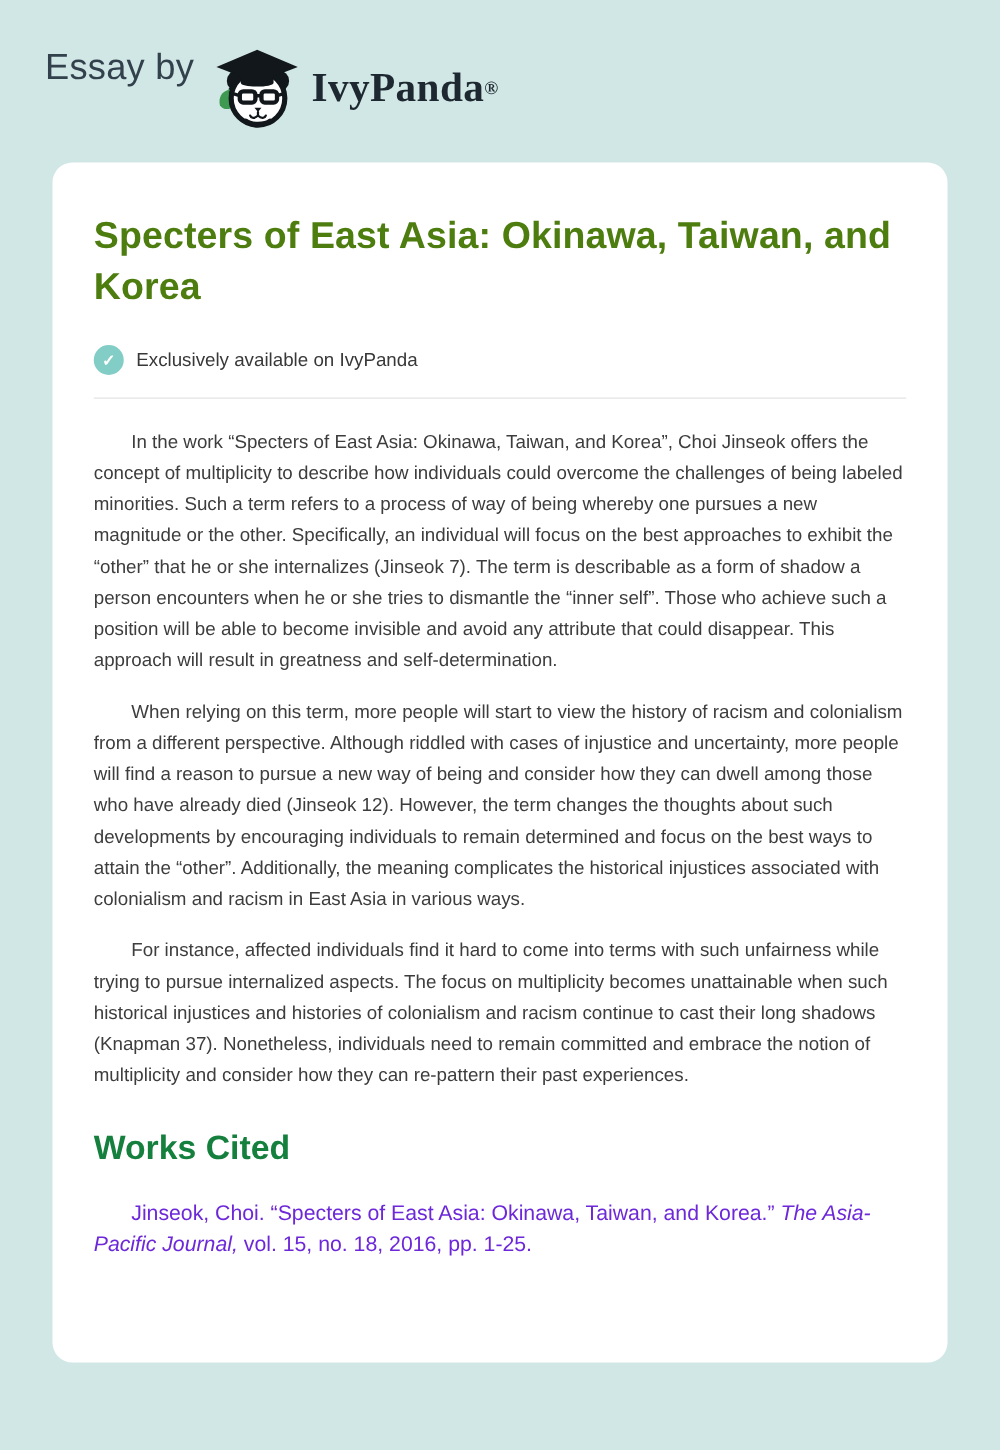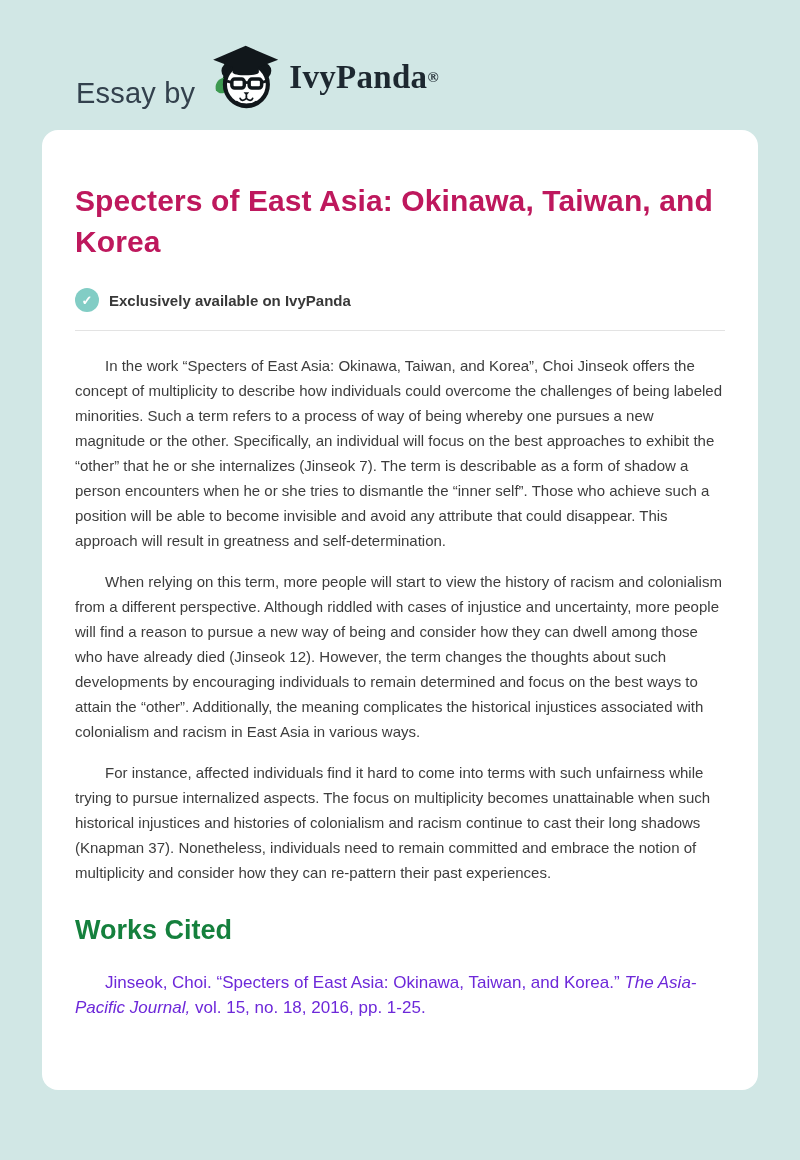--- a/index.html
+++ b/index.html
@@ -7,22 +7,22 @@
   body {
     width: 800px;
     height: 1160px;
     background: #d1e7e5;
     font-family: "Liberation Sans", sans-serif;
     -webkit-font-smoothing: antialiased;
   }
   
   .site-header {
     display: flex;
-    align-items: flex-end;
-    padding: 38px 0 0 76px;
+    align-items: flex-start;
+    padding: 38px 0 0 36px;
     height: 110px;
   }
   .essay-by {
     font-size: 29px;
     color: #33414d;
     letter-spacing: 0.2px;
     margin-right: 14px;
   }
   .brand-link {
     display: flex;
@@ -48,25 +48,25 @@
   }
   
   .card {
     margin: 20px 42px 48px 42px;
     background: #ffffff;
     border-radius: 16px;
     padding: 34px 33px 54px 33px;
     min-height: 960px;
   }
   .article-title {
-    margin: 16px 0 26px 0;
+    margin: 4px 0 26px 0;
     font-size: 30px;
     line-height: 1.37;
     font-weight: bold;
-    color: #be185d;
+    color: #4d7c0f;
     letter-spacing: 0.1px;
   }
   .badge-row {
     display: flex;
     align-items: center;
     margin: 0 0 4px 0;
   }
   .check-circle {
     width: 24px;
     height: 24px;
@@ -76,21 +76,21 @@
     font-size: 13px;
     font-weight: bold;
     display: flex;
     align-items: center;
     justify-content: center;
     margin-right: 10px;
     flex: 0 0 auto;
   }
   .badge-label {
     font-size: 15px;
-    font-weight: bold;
+    font-weight: normal;
     color: #383838;
   }
   .divider {
     border: none;
     border-top: 1px solid #e3e3e3;
     margin: 18px 0 6px 0;
   }
   .body-text p {
     font-size: 15px;
     line-height: 25px;

